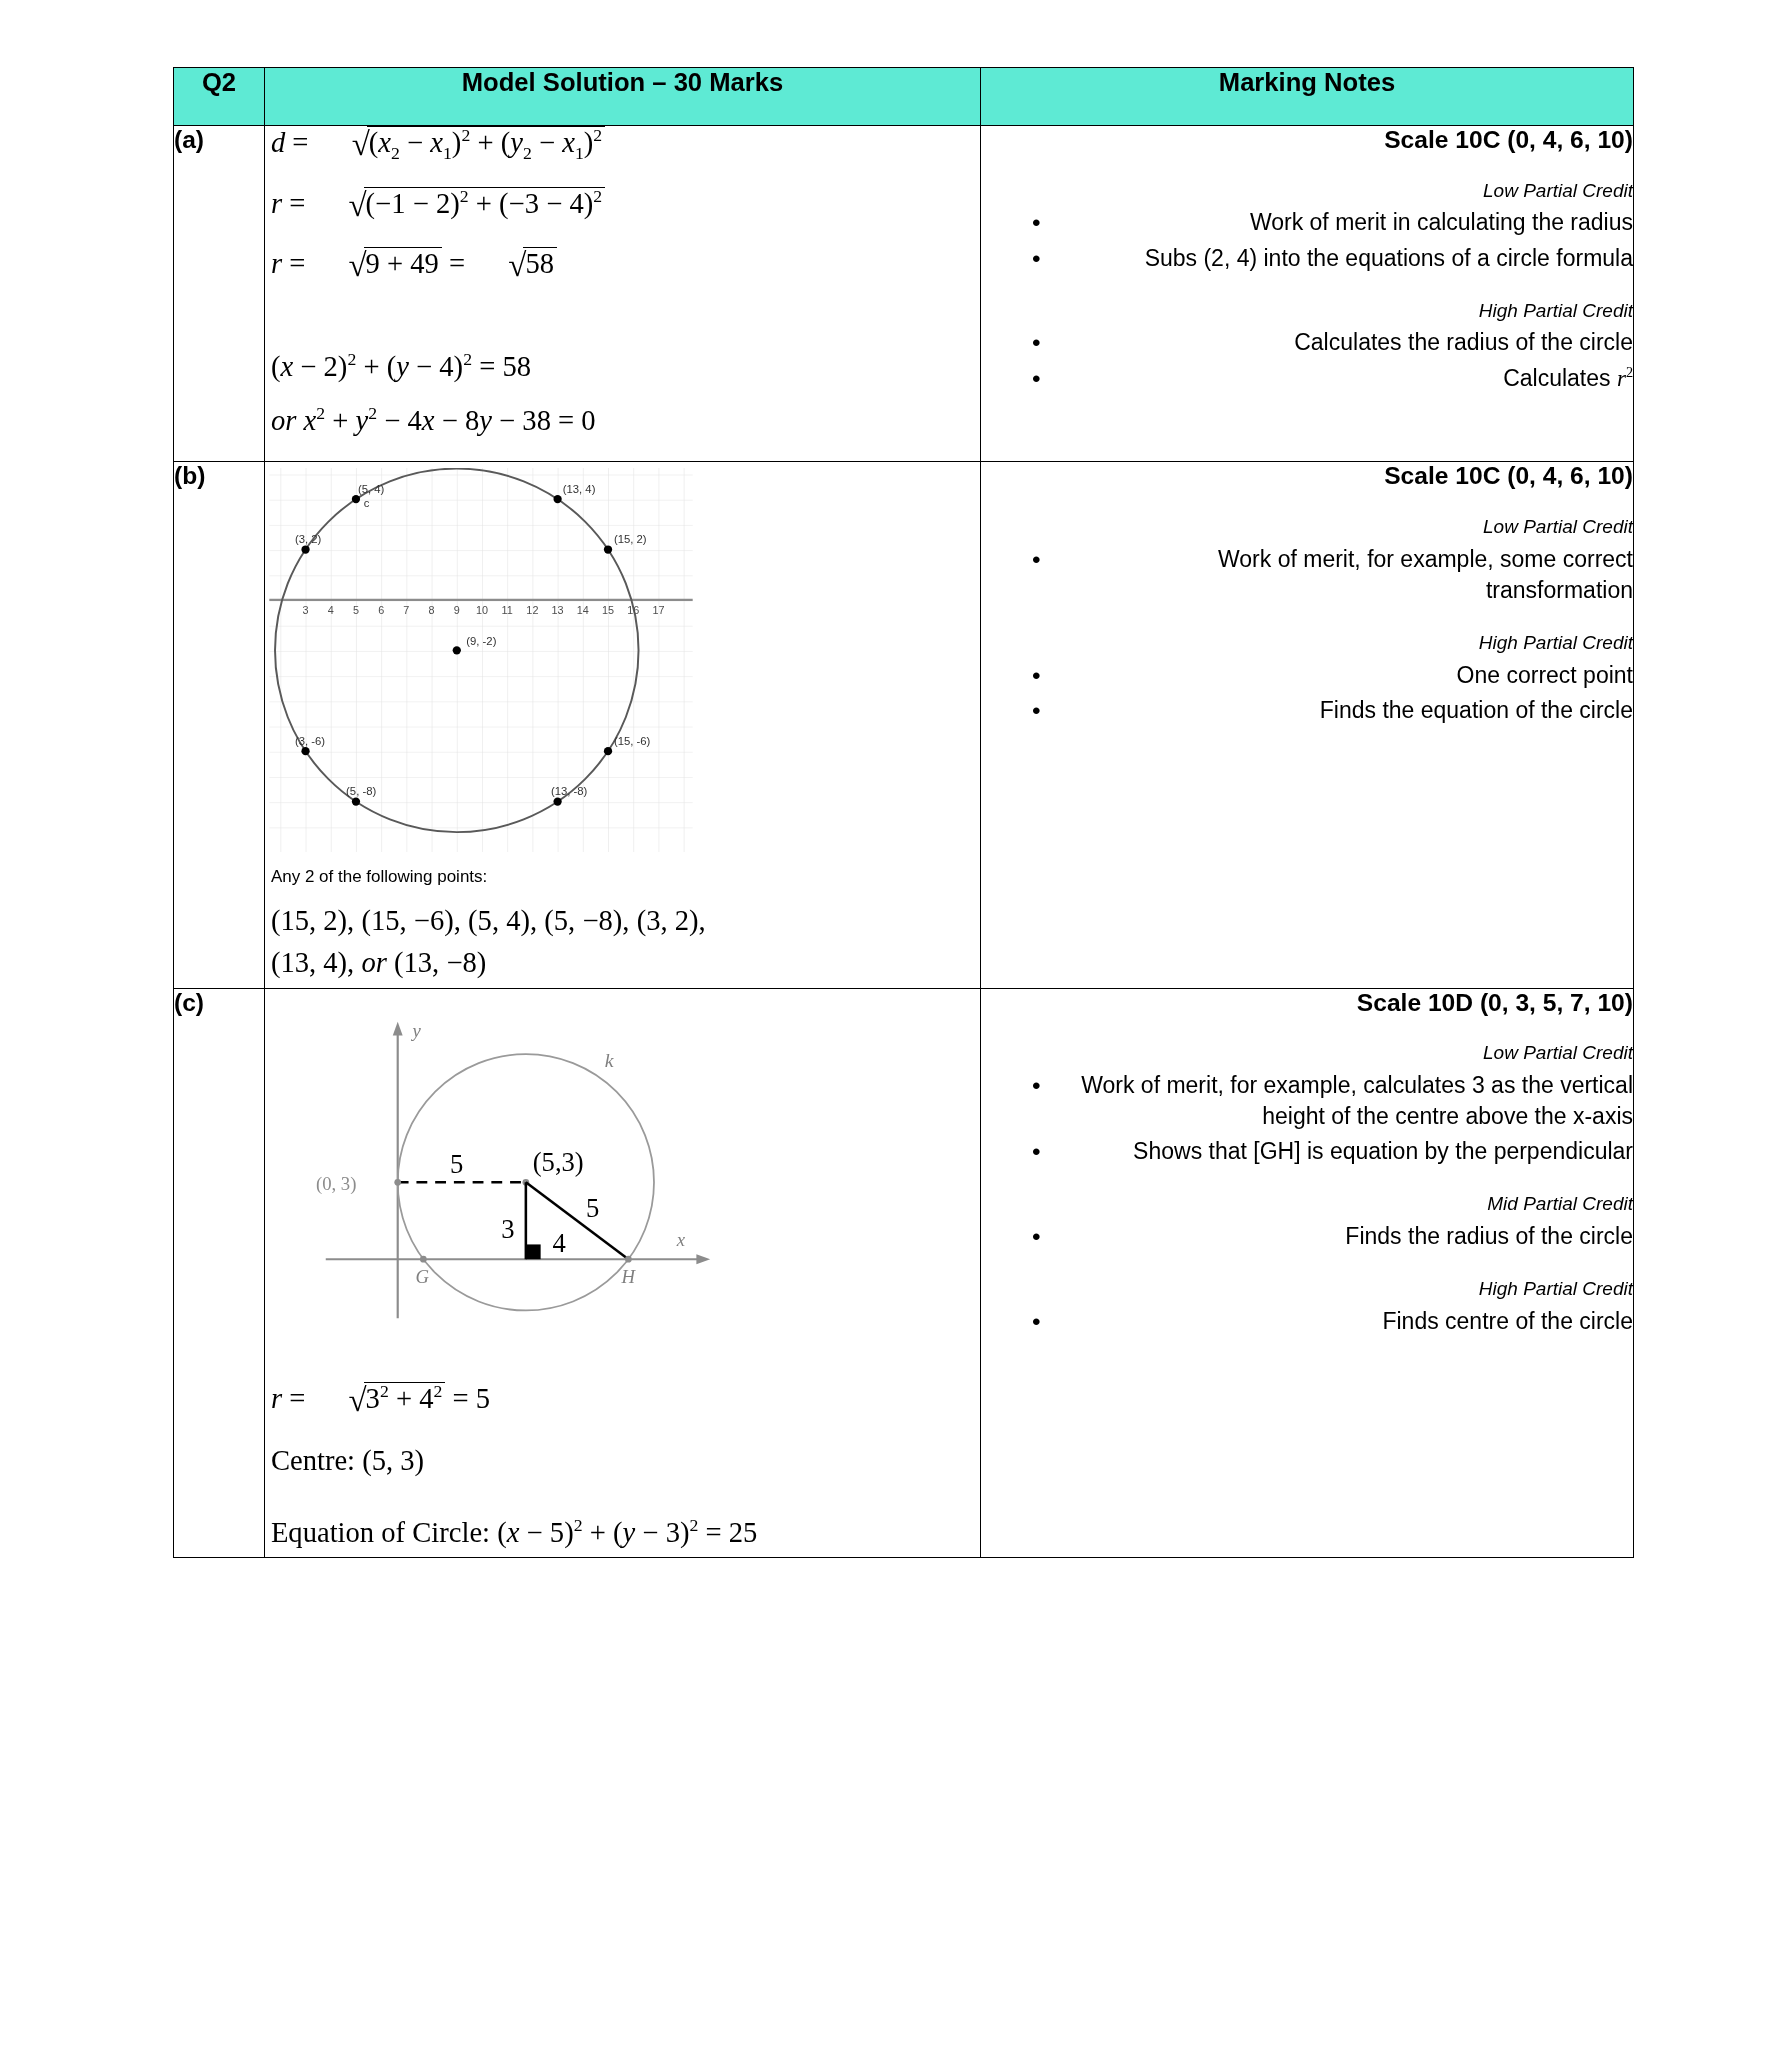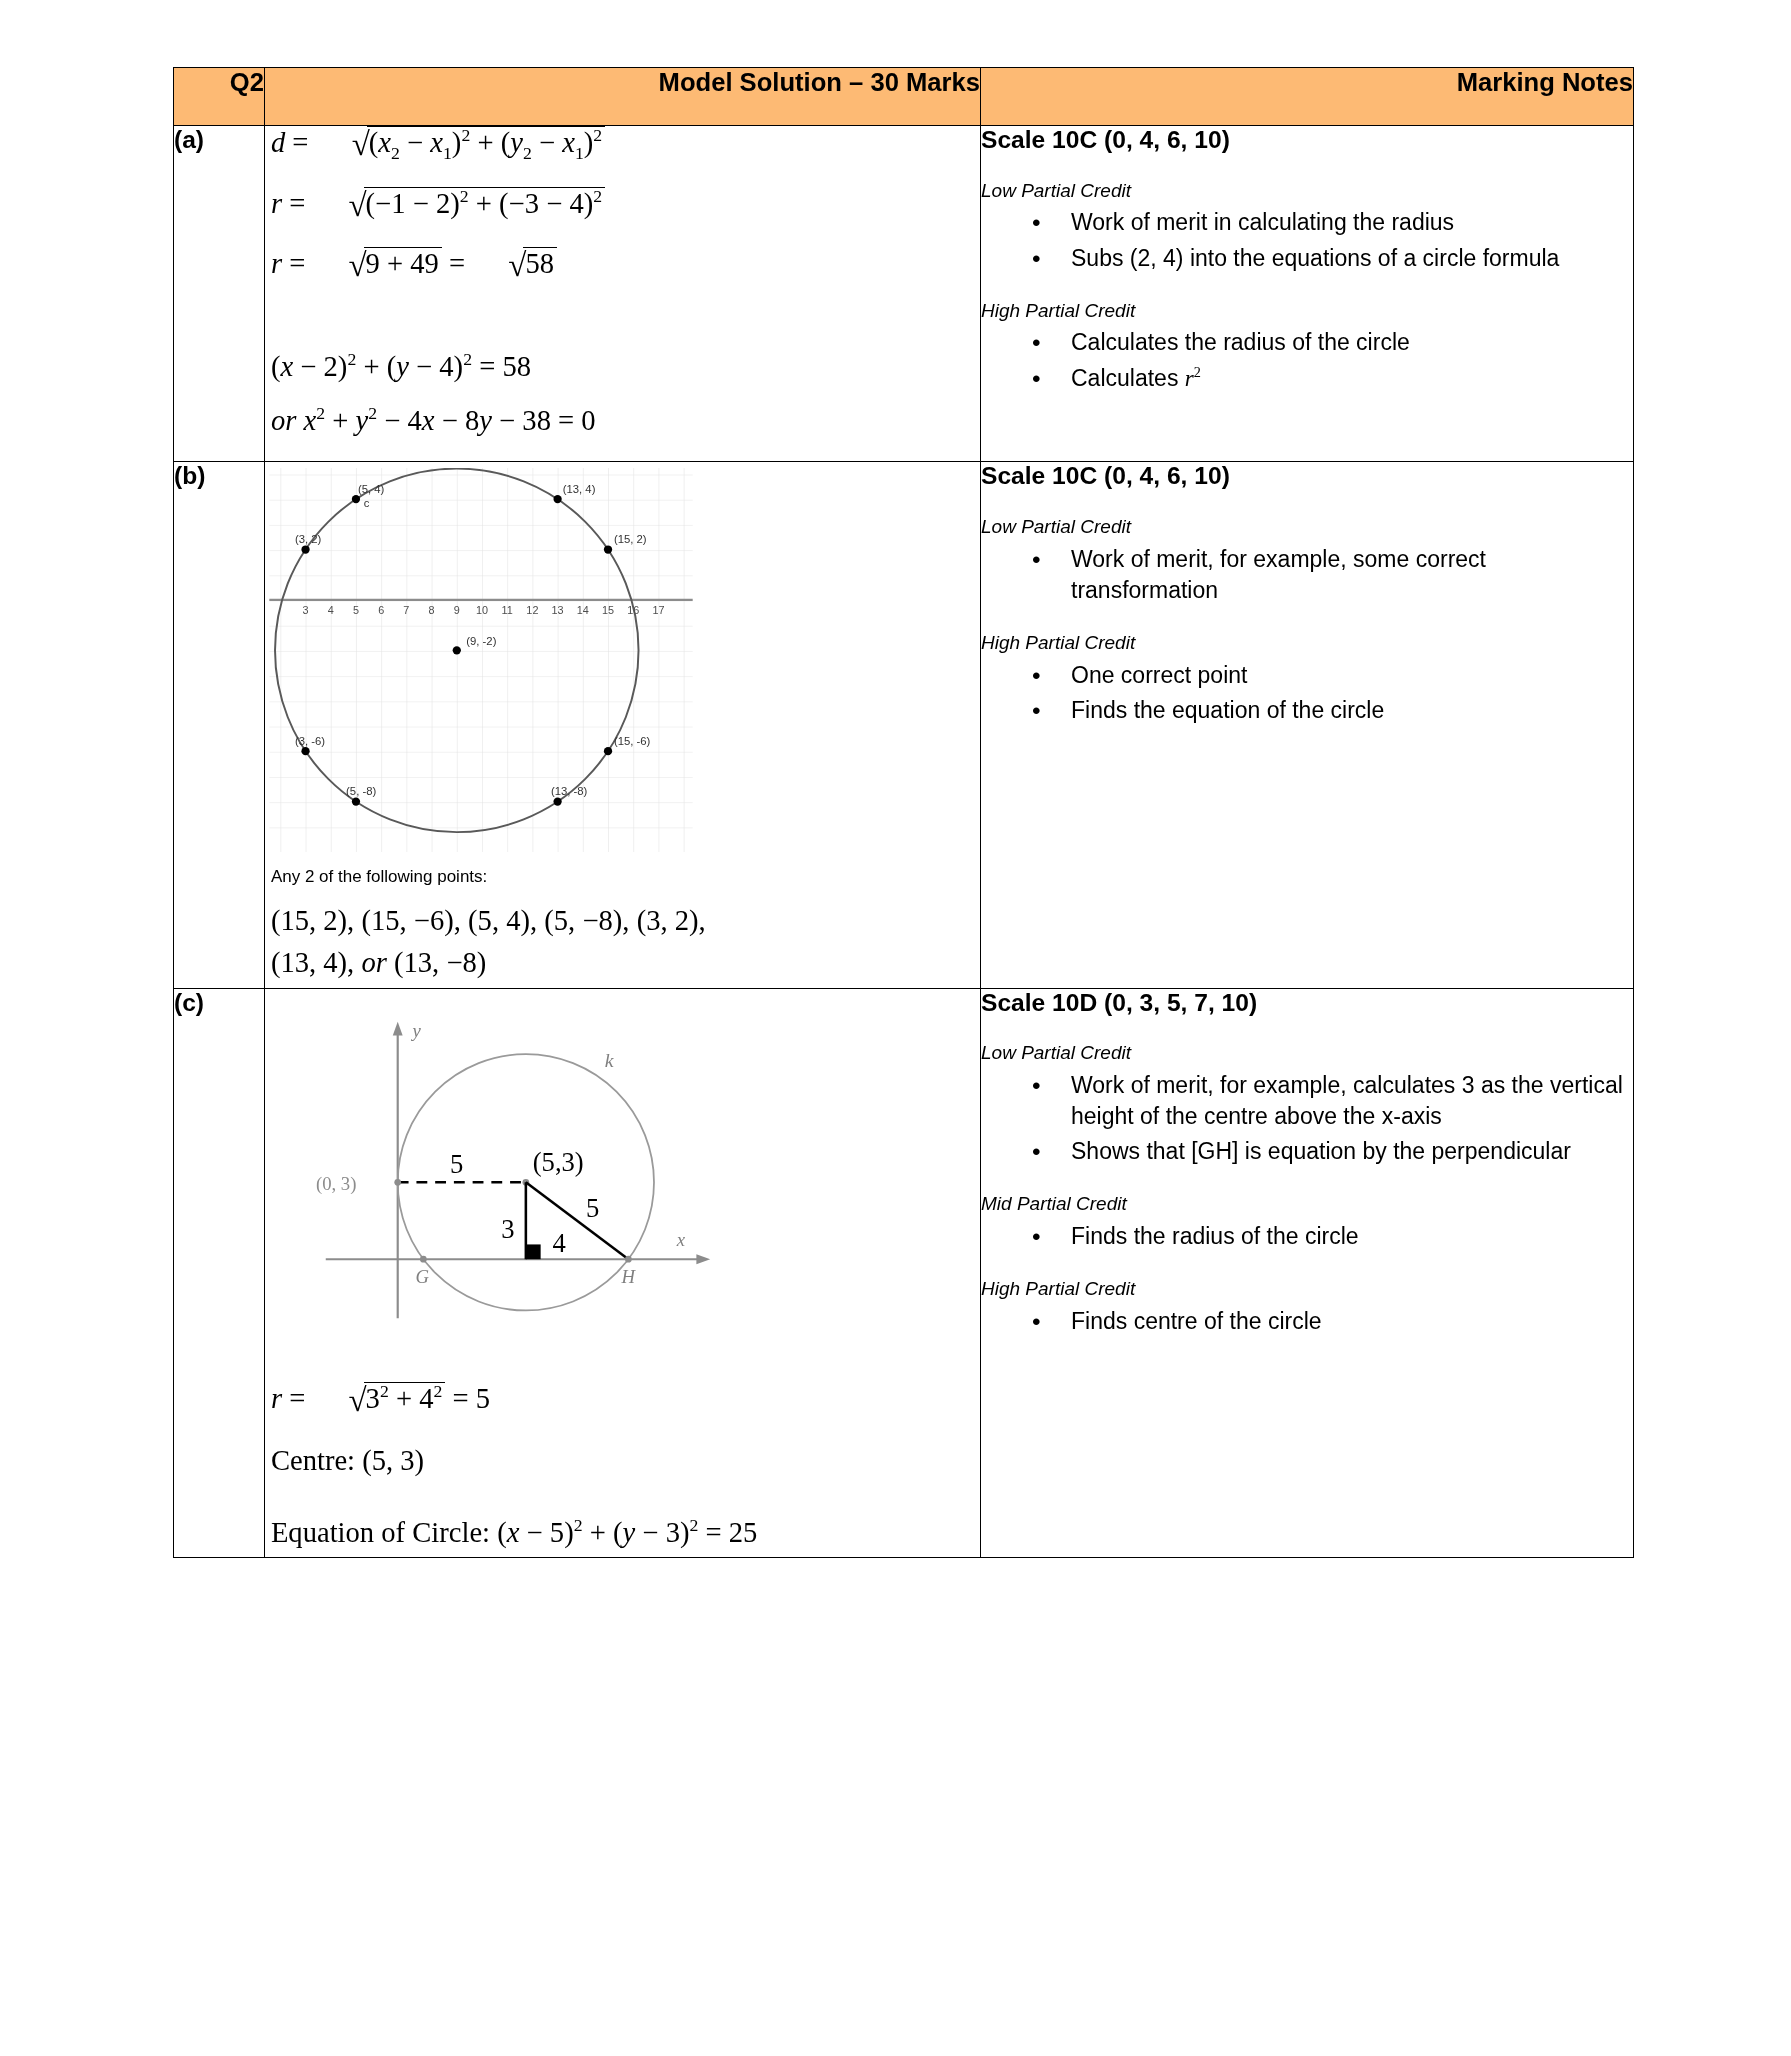--- a/index.html
+++ b/index.html
@@ -31,44 +31,44 @@
     vertical-align: top;
     padding: 0;
   }
   
   col.c-part  { width: 91px; }
   col.c-model { width: 716px; }
   col.c-notes { width: 653px; }
 
   
   .hdr-row th {
-    background: #fdba74;
+    background: #5eead4;
     height: 57px;
     font-size: 25.6px;
     font-weight: bold;
-    text-align: right;
+    text-align: center;
     vertical-align: middle;
   }
   .hdr-q2    { padding-left: 15.8px; }
   .hdr-model { padding-left: 17.7px; }
   .hdr-notes { padding-left: 17.7px; }
 
   
   .part-cell {
     font-size: 24.6px;
     font-weight: bold;
     padding: 13.8px 0 0 13.8px;
     white-space: nowrap;
   }
 
   
   .model-cell { padding: 13.8px 17.7px 21.7px 17.7px; }
 
   
-  .notes-cell { padding: 15.8px 15.8px 21.7px 19.7px; }
+  .notes-cell { padding: 15.8px 15.8px 21.7px 19.7px; text-align: right; }
 
   
   .math {
     font-family: "Liberation Serif", serif;
     font-size: 28.6px;
     line-height: 1.0;
     white-space: nowrap;
   }
   .math .v { font-style: italic; }
   .mathline { margin: 0 0 25.6px 5.9px; }

